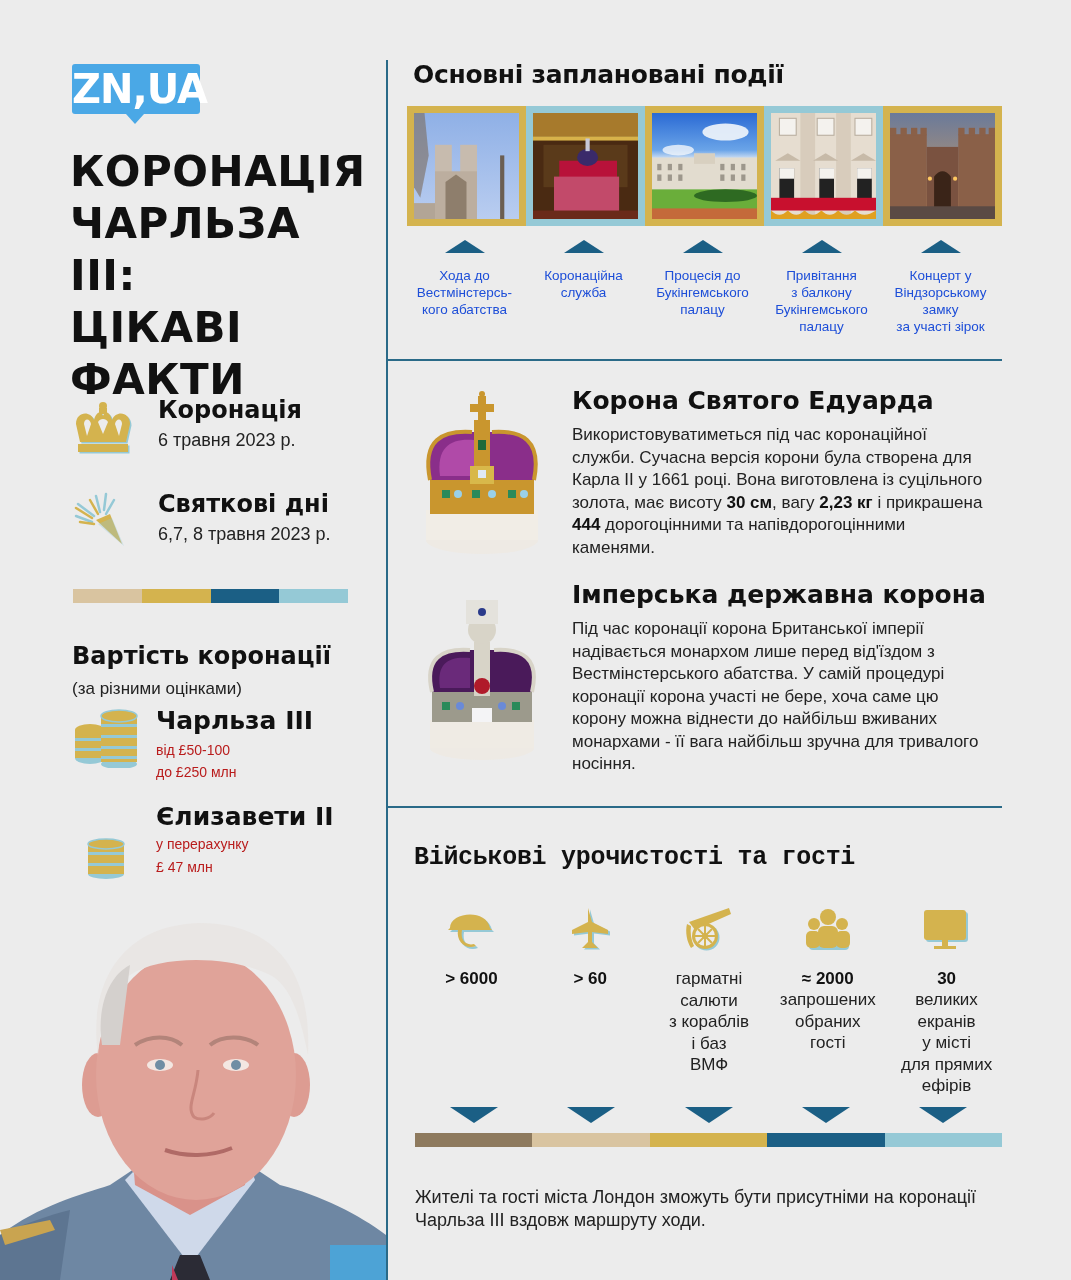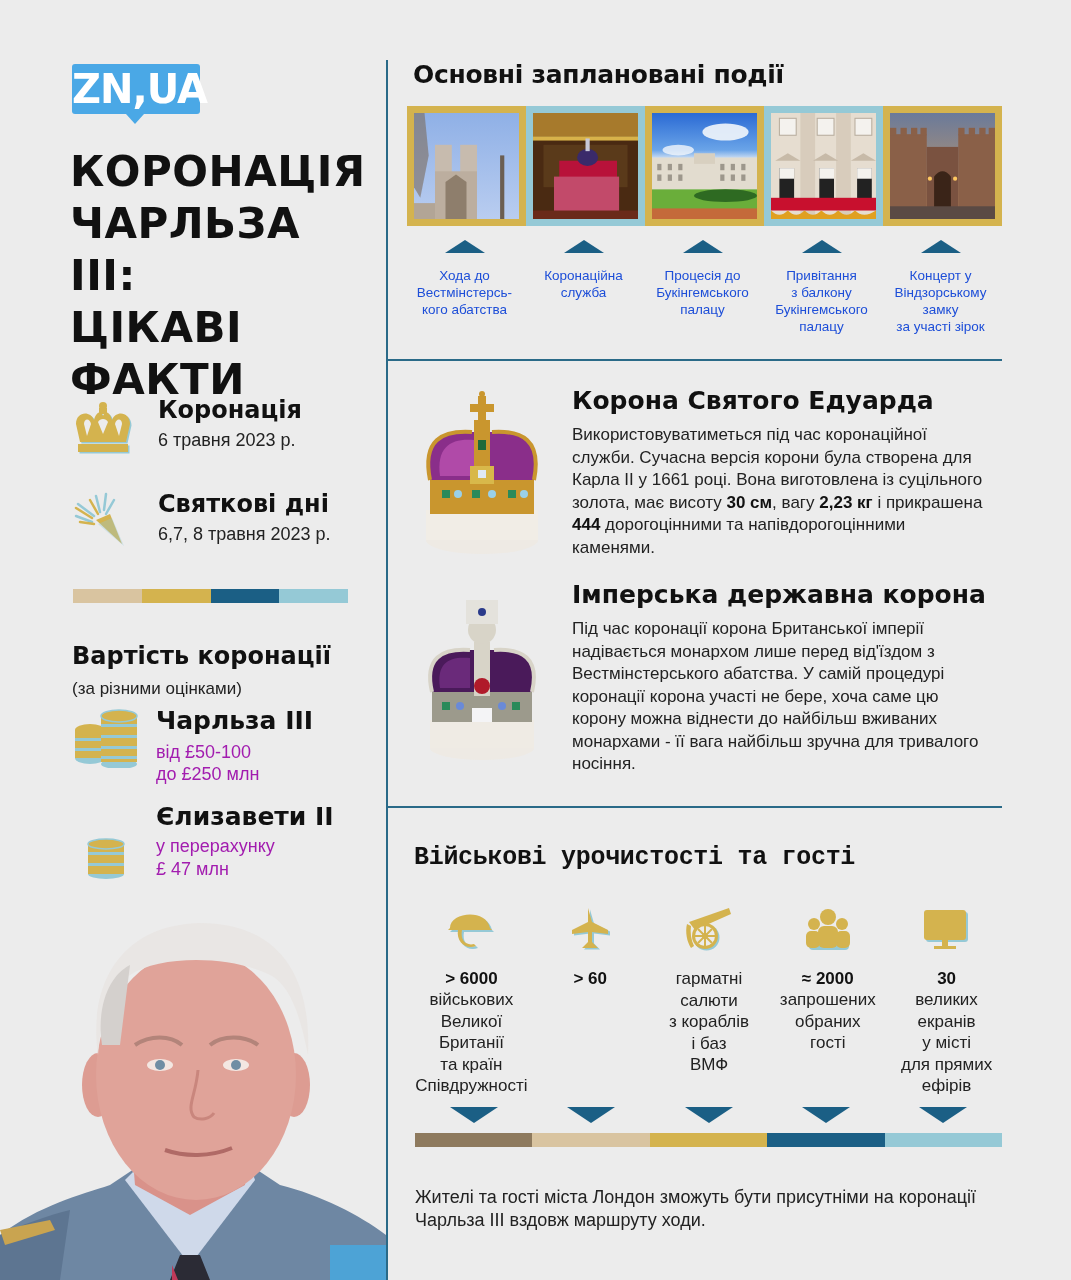--- a/index.html
+++ b/index.html
@@ -18,21 +18,21 @@
   .fact .t { position: absolute; left: 86px; top: 0; font-weight: bold; font-size: 24px; white-space: nowrap; font-family: "DejaVu Sans", sans-serif; }
   .fact .s { position: absolute; left: 86px; top: 34px; font-size: 18px; white-space: nowrap; color: #222; }
 
   .colorbar { display: flex; }
   .colorbar div { flex: 1; height: 100%; }
 
   .cost-title { left: 72px; top: 642px; font-weight: bold; font-size: 24px; white-space: nowrap; font-family: "DejaVu Sans", sans-serif; }
   .cost-sub { left: 72px; top: 679px; font-size: 17px; color: #222; }
   .cost { left: 72px; width: 300px; }
   .cost .t { position: absolute; left: 84px; top: 0; font-weight: bold; font-size: 25px; white-space: nowrap; font-family: "DejaVu Sans", sans-serif; }
-  .cost .l { position: absolute; left: 84px; font-size: 18px; white-space: nowrap; color: #a21caf; }
+  .cost .l { position: absolute; left: 84px; font-size: 14px; white-space: nowrap; color: #b91c1c; }
 
   .vline { left: 386px; top: 60px; width: 2px; height: 1220px; background: #2a6a88; }
   .hline { left: 386px; width: 616px; height: 2px; background: #2a6a88; }
 
   .sec-title { font-weight: bold; font-size: 25px; white-space: nowrap; font-family: "DejaVu Sans", sans-serif; letter-spacing: -0.3px; }
 
   .photos { left: 407px; top: 106px; width: 595px; height: 120px; display: flex; }
   .photo { flex: 1; padding: 7px 7px; }
   .photo .img { width: 100%; height: 100%; position: relative; overflow: hidden; }
 
@@ -404,27 +404,20 @@
       <svg width="50" height="46" viewBox="0 0 50 46">
         <g transform="translate(2,2)" fill="#95c9d6">
             <path d="M4 22 C4 6 40 2 44 22 L46 24 L2 24 Z"></path>
             <path d="M12 24 C10 36 20 44 30 40 L28 38 C20 40 14 34 16 24 Z"></path>
           </g>
         <path d="M4 22 C4 6 40 2 44 22 L46 24 L2 24 Z" fill="#d4b34e"></path>
         <path d="M12 24 C10 36 20 44 30 40 L28 38 C20 40 14 34 16 24 Z" fill="#d4b34e"></path>
       </svg>
     </div>
     <div class="num">&gt; 6000</div>
-    <div class="desc">
-      <div>військових</div>
-      <div>Великої</div>
-      <div>Британії</div>
-      <div>та країн</div>
-      <div>Співдружності</div>
-    </div>
   </div>
   <div class="mil-item">
     <div class="ico">
       <svg width="40" height="44" viewBox="0 0 40 44">
         <g transform="translate(2,1.5)" fill="#95c9d6">
             <path d="M18 0 L22 14 L38 22 L38 26 L22 24 L22 34 L28 40 L12 40 L18 34 L18 24 L2 26 L2 22 L18 14 Z"></path>
           </g>
         <path d="M18 0 L22 14 L38 22 L38 26 L22 24 L22 34 L28 40 L12 40 L18 34 L18 24 L2 26 L2 22 L18 14 Z" fill="#d4b34e"></path>
       </svg>
     </div>

